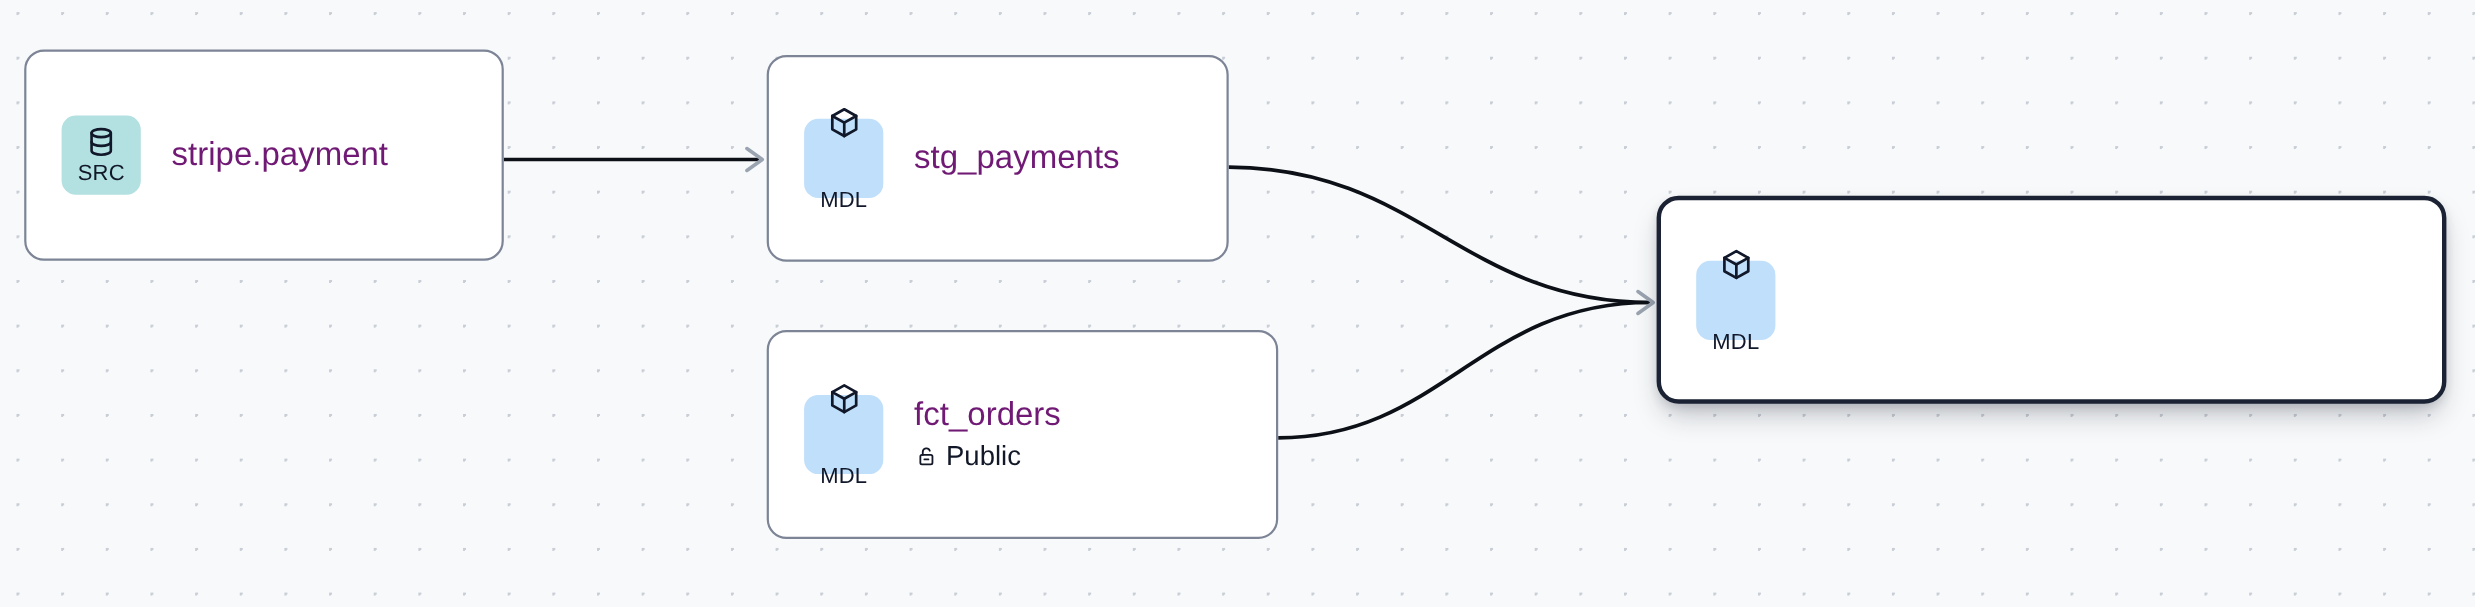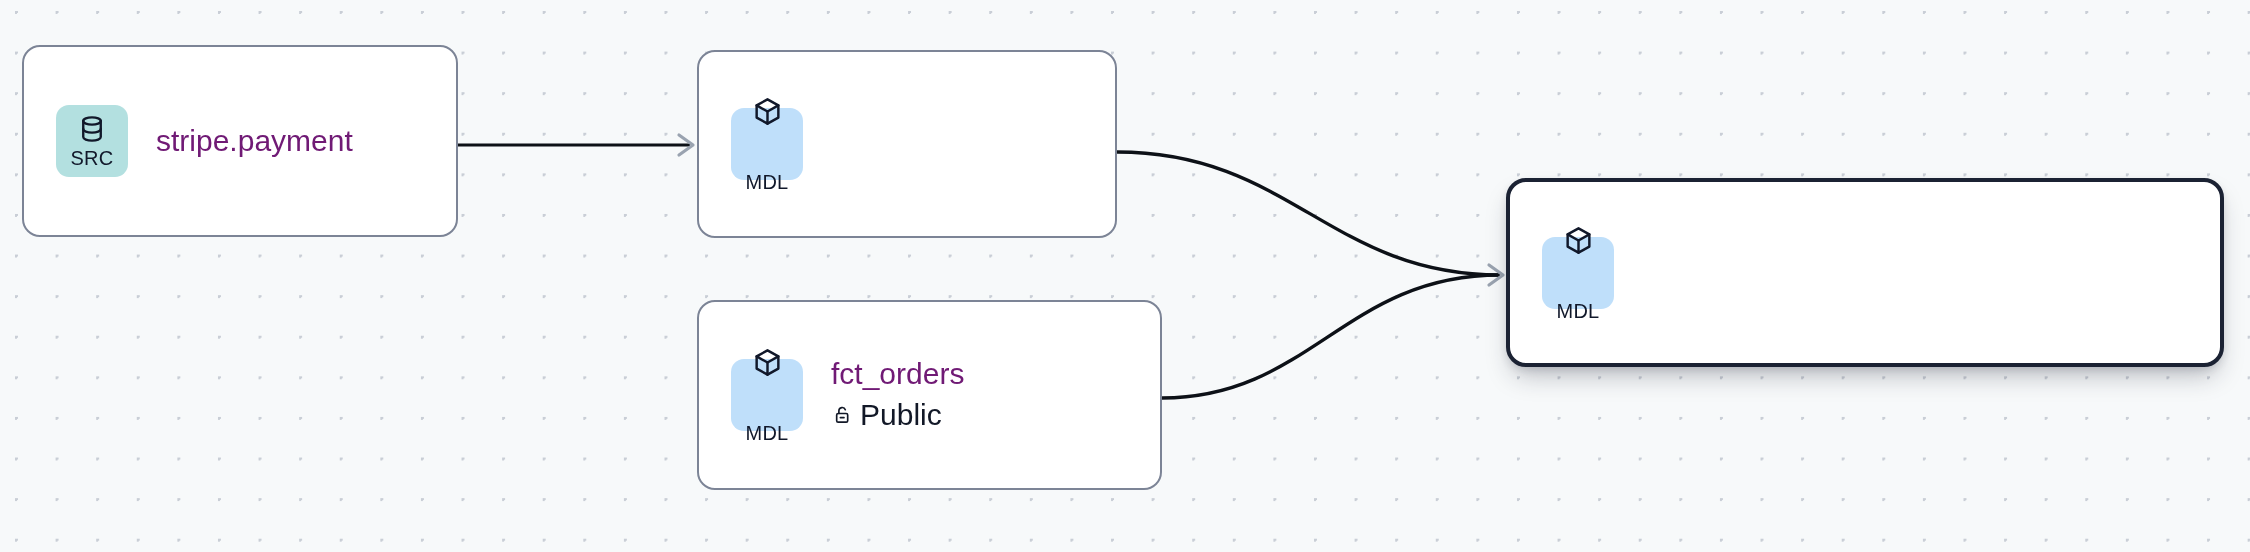--- a/index.html
+++ b/index.html
@@ -94,21 +94,21 @@
     font-weight: 400;
     color: #701a75;
     line-height: 1.16;
     white-space: nowrap;
   }
   .node-subtitle {
     display: flex;
     align-items: center;
     gap: 7px;
     font-family: "Liberation Sans", sans-serif;
-    font-size: 30px;
+    font-size: 25px;
     font-weight: 400;
     color: #121827;
     line-height: 1.2;
     margin-top: 6px;
     white-space: nowrap;
   }
   .subtitle-icon { display: block; line-height: 0; flex: 0 0 auto; }
 </style>
 </head>
 <body>
@@ -151,20 +151,23 @@
   <div class="node" style="left:697px; top:50px; width:420px; height:188px;">
     <div class="node-badge badge-mdl">
       <span class="badge-icon">
         <svg width="31" height="31" viewBox="0 0 24 24" fill="none" stroke="#11182a" stroke-width="1.9" stroke-linecap="round" stroke-linejoin="round">
           <path d="M12 2.6 L20.4 7.3 L12 12 L3.6 7.3 Z"></path>
           <path d="M3.6 7.3 V16.7 L12 21.4 V12"></path>
           <path d="M20.4 7.3 V16.7 L12 21.4"></path>
         </svg>
       </span>
       <span class="badge-label">MDL</span>
+    </div>
+    <div class="node-text">
+      <div class="node-title">stg_payments</div>
     </div>
   </div>
 
   <div class="node" style="left:697px; top:300px; width:465px; height:190px;">
     <div class="node-badge badge-mdl">
       <span class="badge-icon">
         <svg width="31" height="31" viewBox="0 0 24 24" fill="none" stroke="#11182a" stroke-width="1.9" stroke-linecap="round" stroke-linejoin="round">
           <path d="M12 2.6 L20.4 7.3 L12 12 L3.6 7.3 Z"></path>
           <path d="M3.6 7.3 V16.7 L12 21.4 V12"></path>
           <path d="M20.4 7.3 V16.7 L12 21.4"></path>

